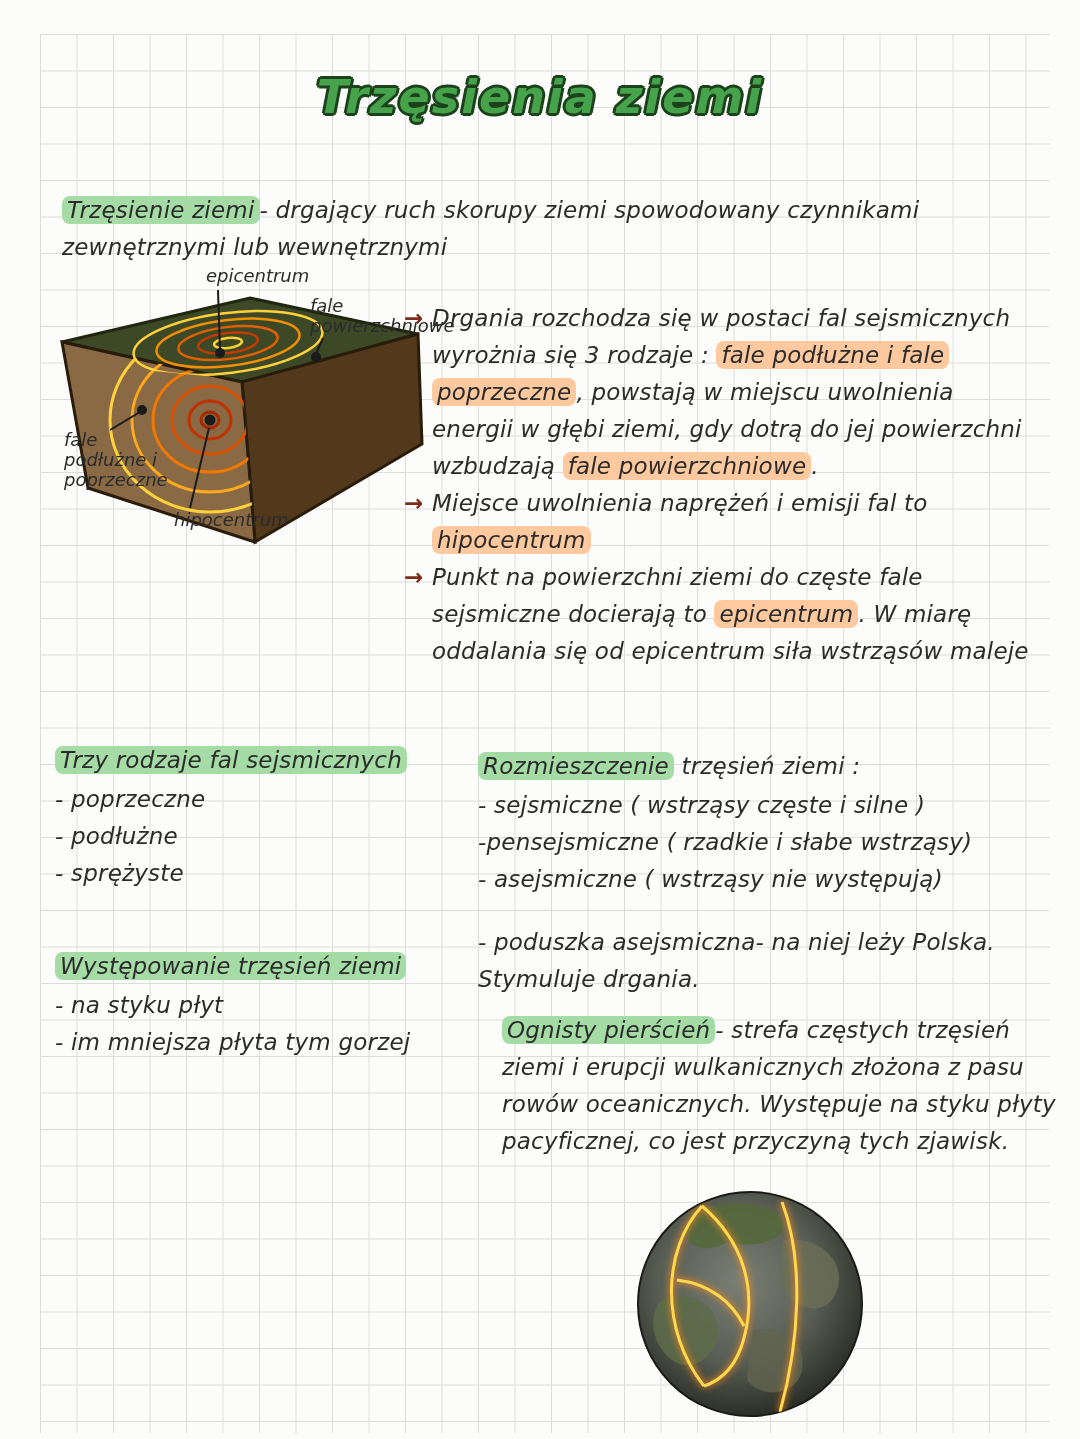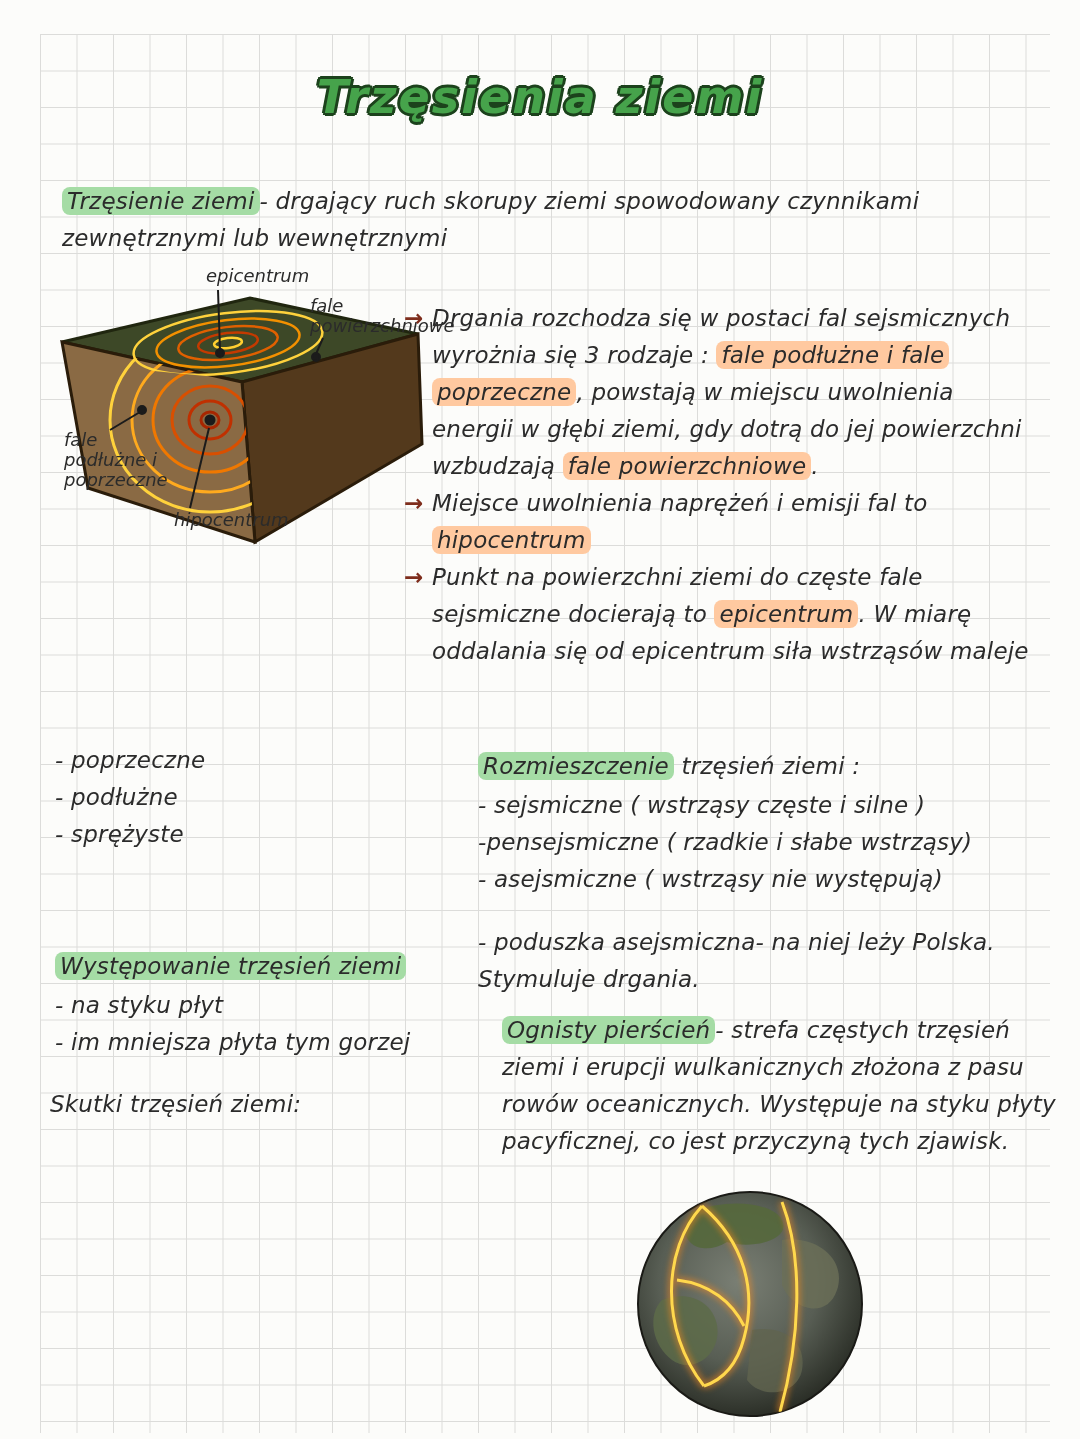--- a/index.html
+++ b/index.html
@@ -58,21 +58,21 @@
   }
   .heading-line { display:block; margin-bottom:2px; }
 </style>
 </head>
 <body>
 
 <div class="grid"></div>
 
 <h1 class="title">Trzęsienia ziemi</h1>
 
-<div class="abs hand" style="left:62px; top:183px; width:900px;"><span class="hl-g">Trzęsienie ziemi</span><span>- drgający ruch skorupy ziemi spowodowany czynnikami zewnętrznymi lub wewnętrznymi</span></div>
+<div class="abs hand" style="left:62px; top:192px; width:900px;"><span class="hl-g">Trzęsienie ziemi</span><span>- drgający ruch skorupy ziemi spowodowany czynnikami zewnętrznymi lub wewnętrznymi</span></div>
 
 <div class="abs" style="left:48px; top:258px; width:392px; height:322px;">
   <svg width="392" height="322" viewBox="0 0 392 322">
     <defs>
       <clipPath id="frontClip">
           <polygon points="14,84 194,124 207,284 40,230"></polygon>
         </clipPath>
       <clipPath id="topClip">
           <polygon points="14,84 202,40 370,76 194,124"></polygon>
         </clipPath>
@@ -117,20 +117,21 @@
   <div class="diagram-label" style="left:126px; top:252px;">hipocentrum</div>
 </div>
 
 <div class="abs hand" style="left:432px; top:300px; width:600px;">
   <div class="para"><span class="arrow">→</span><span>Drgania rozchodza się w postaci fal sejsmicznych wyrożnia się 3 rodzaje : </span><span class="hl-o">fale podłużne i fale poprzeczne</span><span>, powstają w miejscu uwolnienia energii w głębi ziemi, gdy dotrą do jej powierzchni wzbudzają </span><span class="hl-o">fale powierzchniowe</span><span>.</span></div>
   <div class="para"><span class="arrow">→</span><span>Miejsce uwolnienia naprężeń i emisji fal to </span><span class="hl-o">hipocentrum</span></div>
   <div class="para"><span class="arrow">→</span><span>Punkt na powierzchni ziemi do częste fale sejsmiczne docierają to </span><span class="hl-o">epicentrum</span><span>. W miarę oddalania się od epicentrum siła wstrząsów maleje</span></div>
 </div>
 
 <div class="abs hand" style="left:55px; top:742px; width:420px;">
+  <span class="heading-line"><span class="hl-g">Trzy rodzaje fal sejsmicznych</span></span>
   <div class="pre">- poprzeczne
 - podłużne
 - sprężyste</div>
 </div>
 
 <div class="abs hand" style="left:478px; top:748px; width:560px;">
   <span class="heading-line"><span class="hl-g">Rozmieszczenie</span><span> trzęsień ziemi :</span></span>
   <div class="pre">- sejsmiczne ( wstrząsy częste i silne )
 -pensejsmiczne ( rzadkie i słabe wstrząsy)
 - asejsmiczne ( wstrząsy nie występują)</div>
@@ -139,21 +140,20 @@
 
 <div class="abs hand" style="left:55px; top:948px; width:440px;">
   <span class="heading-line"><span class="hl-g">Występowanie trzęsień ziemi</span></span>
   <div class="pre">- na styku płyt
 - im mniejsza płyta tym gorzej</div>
 </div>
 
 <div class="abs hand" style="left:470px; top:1012px; width:560px;margin-left:32px;"><span class="hl-g">Ognisty pierścień</span><span>- strefa częstych trzęsień ziemi i erupcji wulkanicznych złożona z pasu rowów oceanicznych. Występuje na styku płyty pacyficznej, co jest przyczyną tych zjawisk.</span></div>
 
 <div class="abs hand" style="left:50px; top:1086px; width:470px;">
-  <div>Skutki trzęsień ziemi:</div>
 </div>
 
 <svg class="abs" style="left:632px; top:1178px;" width="236" height="252" viewBox="0 0 236 252">
   <defs>
     <radialGradient id="gl" cx="45%" cy="40%" r="65%">
       <stop offset="0%" stop-color="#7a7f74"></stop>
       <stop offset="55%" stop-color="#585e54"></stop>
       <stop offset="100%" stop-color="#23261f"></stop>
     </radialGradient>
     <clipPath id="globeClip">

